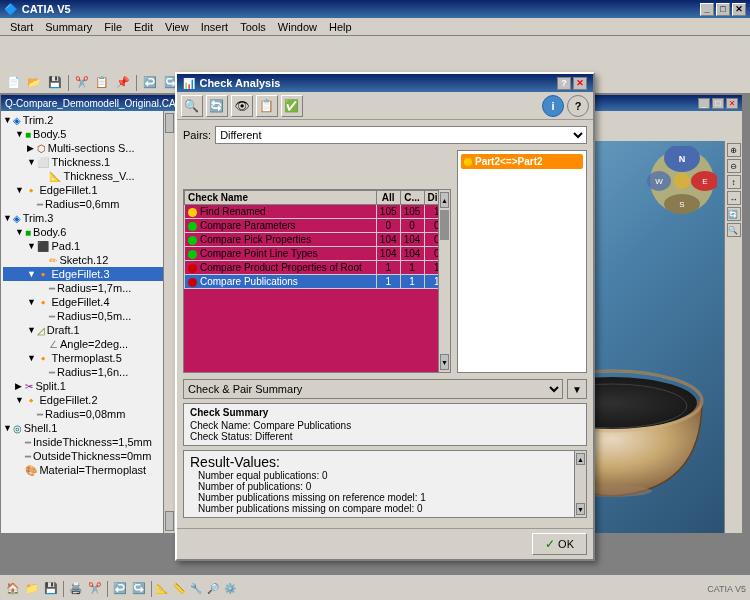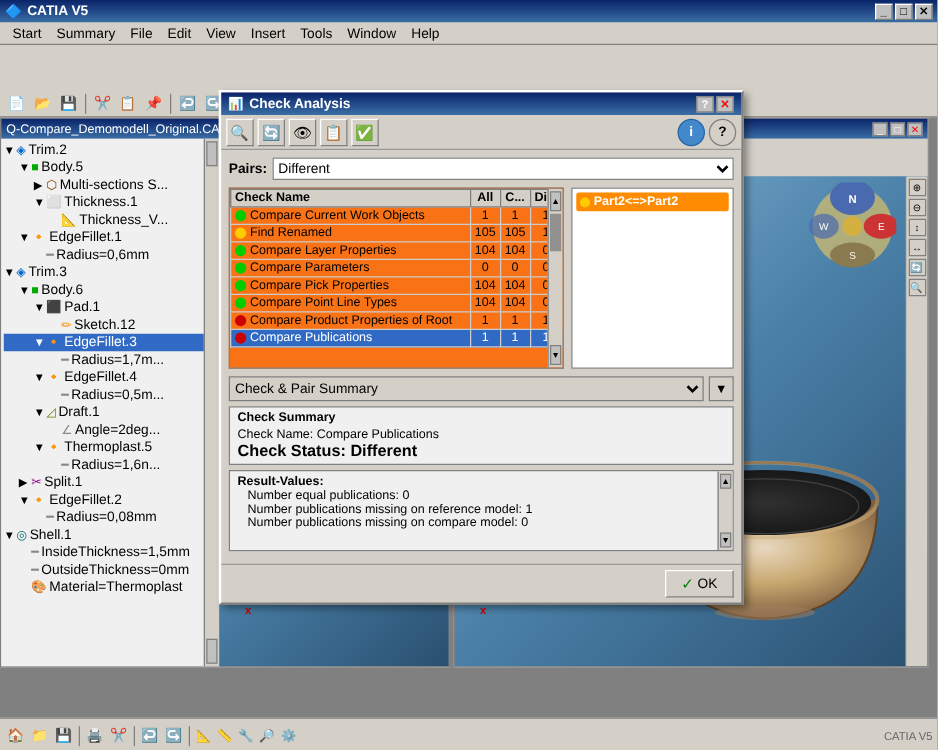--- a/index.html
+++ b/index.html
@@ -394,57 +394,45 @@
         <div style="width:22px;height:22px;background:#d4d0c8;border:1px solid #808080;border-top-color:#fff;border-left-color:#fff;display:flex;align-items:center;justify-content:center;font-size:12px;cursor:pointer;">✅</div>
         <div style="flex:1;"></div>
         <div style="width:22px;height:22px;border-radius:50%;background:#4488cc;border:1px solid #2266aa;display:flex;align-items:center;justify-content:center;font-size:11px;cursor:pointer;color:white;font-weight:bold;">i</div>
         <div style="width:22px;height:22px;border-radius:50%;background:#d4d0c8;border:1px solid #808080;display:flex;align-items:center;justify-content:center;font-size:11px;cursor:pointer;font-weight:bold;">?</div>
       </div>
 
       <div style="padding:6px;">
 
         <div style="display:flex;align-items:center;gap:8px;margin-bottom:6px;">
           <div style="display:flex;align-items:center;gap:4px;flex:1;">
-            <span style="font-size:11px;font-weight:bold;">Pairs:</span>
+            <span style="font-size:11px;font-weight:normal;">Pairs:</span>
             <select style="flex:1;height:18px;font-size:11px;background:white;border:1px solid #808080;">
               <option>Different</option>
             </select>
           </div>
         </div>
 
         <div style="display:flex;gap:6px;margin-bottom:6px;">
 
-          <div style="flex:1;border:1px solid #808080;height:145px;overflow-y:auto;background:#f97316;position:relative;">
+          <div style="flex:1;border:1px solid #808080;height:184px;overflow-y:auto;background:#be185d;position:relative;margin-top:39px;">
             <table style="width:100%;border-collapse:collapse;font-size:10px;">
               <thead>
                 <tr>
                   <th style="background:#d4d0c8;border:1px solid #808080;padding:1px 3px;font-weight:bold;text-align:left;font-size:10px;">Check Name</th>
                   <th style="background:#d4d0c8;border:1px solid #808080;padding:1px 3px;font-weight:bold;font-size:10px;width:28px;">All</th>
                   <th style="background:#d4d0c8;border:1px solid #808080;padding:1px 3px;font-weight:bold;font-size:10px;width:28px;">C...</th>
                   <th style="background:#d4d0c8;border:1px solid #808080;padding:1px 3px;font-weight:bold;font-size:10px;width:28px;">Di...</th>
                 </tr>
               </thead>
               <tbody id="checks-tbody">
-              <tr style="cursor: pointer;">
-                    <td style="border: 1px solid rgb(204, 204, 204); padding: 1px 14px 1px 3px; white-space: nowrap;"><span style="width: 9px; height: 9px; border-radius: 50%; background: rgb(0, 204, 0); display: inline-block; margin-right: 3px; vertical-align: middle;"></span>Compare Current Work Objects</td>
-                    <td style="border: 1px solid rgb(204, 204, 204); padding: 1px 3px; text-align: center;">1</td>
-                    <td style="border: 1px solid rgb(204, 204, 204); padding: 1px 3px; text-align: center;">1</td>
-                    <td style="border: 1px solid rgb(204, 204, 204); padding: 1px 3px; text-align: center;">1</td>
-                  </tr>
                   <tr style="cursor: pointer;">
                     <td style="border: 1px solid rgb(204, 204, 204); padding: 1px 14px 1px 3px; white-space: nowrap;"><span style="width: 9px; height: 9px; border-radius: 50%; background: rgb(255, 204, 0); display: inline-block; margin-right: 3px; vertical-align: middle;"></span>Find Renamed</td>
                     <td style="border: 1px solid rgb(204, 204, 204); padding: 1px 3px; text-align: center;">105</td>
                     <td style="border: 1px solid rgb(204, 204, 204); padding: 1px 3px; text-align: center;">105</td>
                     <td style="border: 1px solid rgb(204, 204, 204); padding: 1px 3px; text-align: center;">1</td>
-                  </tr>
-                  <tr style="cursor: pointer;">
-                    <td style="border: 1px solid rgb(204, 204, 204); padding: 1px 14px 1px 3px; white-space: nowrap;"><span style="width: 9px; height: 9px; border-radius: 50%; background: rgb(0, 204, 0); display: inline-block; margin-right: 3px; vertical-align: middle;"></span>Compare Layer Properties</td>
-                    <td style="border: 1px solid rgb(204, 204, 204); padding: 1px 3px; text-align: center;">104</td>
-                    <td style="border: 1px solid rgb(204, 204, 204); padding: 1px 3px; text-align: center;">104</td>
-                    <td style="border: 1px solid rgb(204, 204, 204); padding: 1px 3px; text-align: center;">0</td>
                   </tr>
                   <tr style="cursor: pointer;">
                     <td style="border: 1px solid rgb(204, 204, 204); padding: 1px 14px 1px 3px; white-space: nowrap;"><span style="width: 9px; height: 9px; border-radius: 50%; background: rgb(0, 204, 0); display: inline-block; margin-right: 3px; vertical-align: middle;"></span>Compare Parameters</td>
                     <td style="border: 1px solid rgb(204, 204, 204); padding: 1px 3px; text-align: center;">0</td>
                     <td style="border: 1px solid rgb(204, 204, 204); padding: 1px 3px; text-align: center;">0</td>
                     <td style="border: 1px solid rgb(204, 204, 204); padding: 1px 3px; text-align: center;">0</td>
                   </tr>
                   <tr style="cursor: pointer;">
                     <td style="border: 1px solid rgb(204, 204, 204); padding: 1px 14px 1px 3px; white-space: nowrap;"><span style="width: 9px; height: 9px; border-radius: 50%; background: rgb(0, 204, 0); display: inline-block; margin-right: 3px; vertical-align: middle;"></span>Compare Pick Properties</td>
                     <td style="border: 1px solid rgb(204, 204, 204); padding: 1px 3px; text-align: center;">104</td>
@@ -492,28 +480,29 @@
         <div style="display:flex;align-items:center;gap:4px;margin-bottom:4px;">
           <select style="flex:1;height:20px;font-size:11px;background:#d4d0c8;border:1px solid #808080;">
             <option>Check &amp; Pair Summary</option>
           </select>
           <div style="width:20px;height:20px;background:#d4d0c8;border:1px solid #808080;display:flex;align-items:center;justify-content:center;font-size:10px;cursor:pointer;">▼</div>
         </div>
 
         <div style="background:#f0f0f0;border:1px solid #808080;padding:3px 6px;margin-bottom:4px;min-height:38px;">
           <div style="font-weight:bold;font-size:10px;margin-bottom:2px;">Check Summary</div>
           <div style="font-size:10px;" id="check-sum-line1">Check Name: Compare Publications</div>
-          <div style="font-size:13px;font-weight:bold;" id="check-sum-line2">Check Status: Different</div>
+          <div style="font-size:10px;" id="check-sum-line2">Check Status: Different</div>
         </div>
 
         <div style="margin-bottom:4px;">
           <div style="background:#f0f0f0;border:1px solid #808080;padding:3px 6px;min-height:65px;position:relative;overflow:hidden;">
-            <div style="font-size:10px;font-weight:bold;">Result-Values:</div>
+            <div style="font-size:14px;font-weight:normal;">Result-Values:</div>
             <div id="pair-sum-lines" style="font-size:10px;padding-left:8px;">
                 <div>Number equal publications: 0</div>
+                <div>Number of publications: 0</div>
                 <div>Number publications missing on reference model: 1</div>
                 <div>Number publications missing on compare model: 0</div>
               </div>
 
             <div style="position:absolute;right:0;top:0;bottom:0;width:12px;background:#d4d0c8;border-left:1px solid #808080;">
               <div style="position:absolute;top:2px;left:1px;right:1px;height:12px;background:#c0c0c0;border:1px solid #808080;font-size:7px;display:flex;align-items:center;justify-content:center;">▲</div>
               <div style="position:absolute;bottom:2px;left:1px;right:1px;height:12px;background:#c0c0c0;border:1px solid #808080;font-size:7px;display:flex;align-items:center;justify-content:center;">▼</div>
             </div>
           </div>
         </div>

